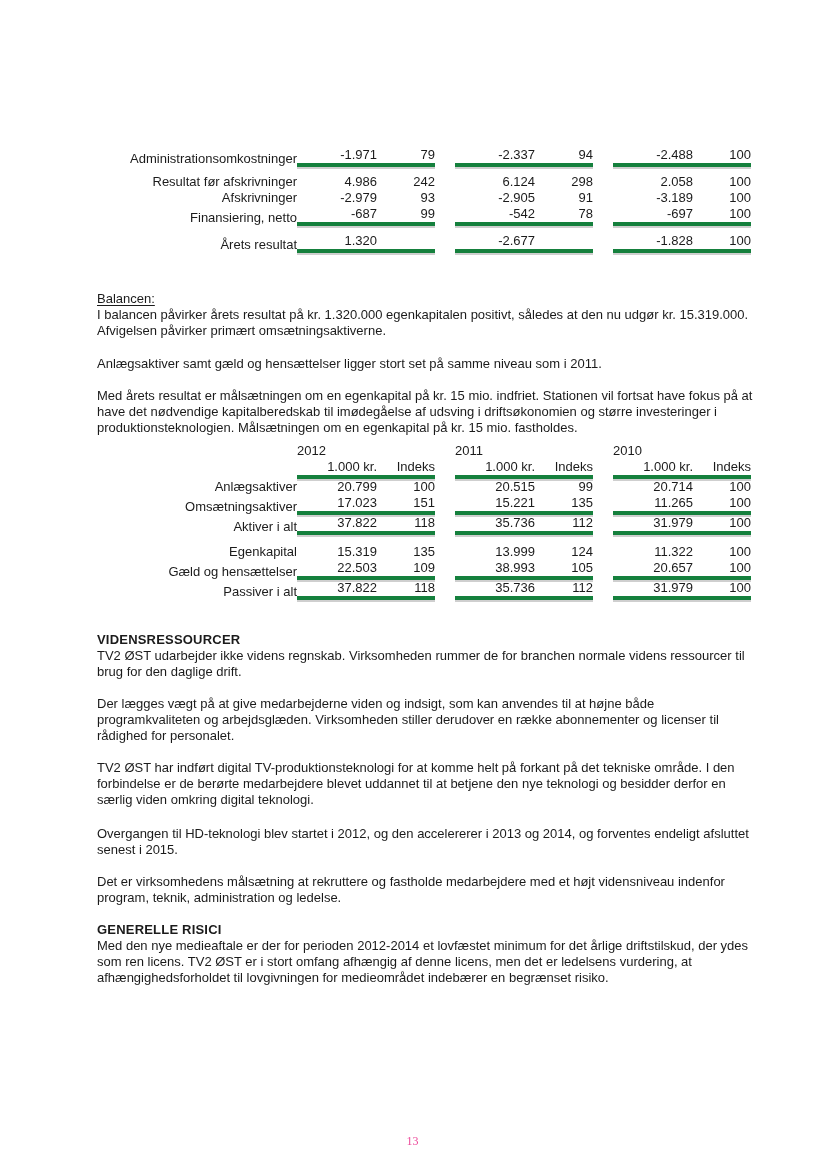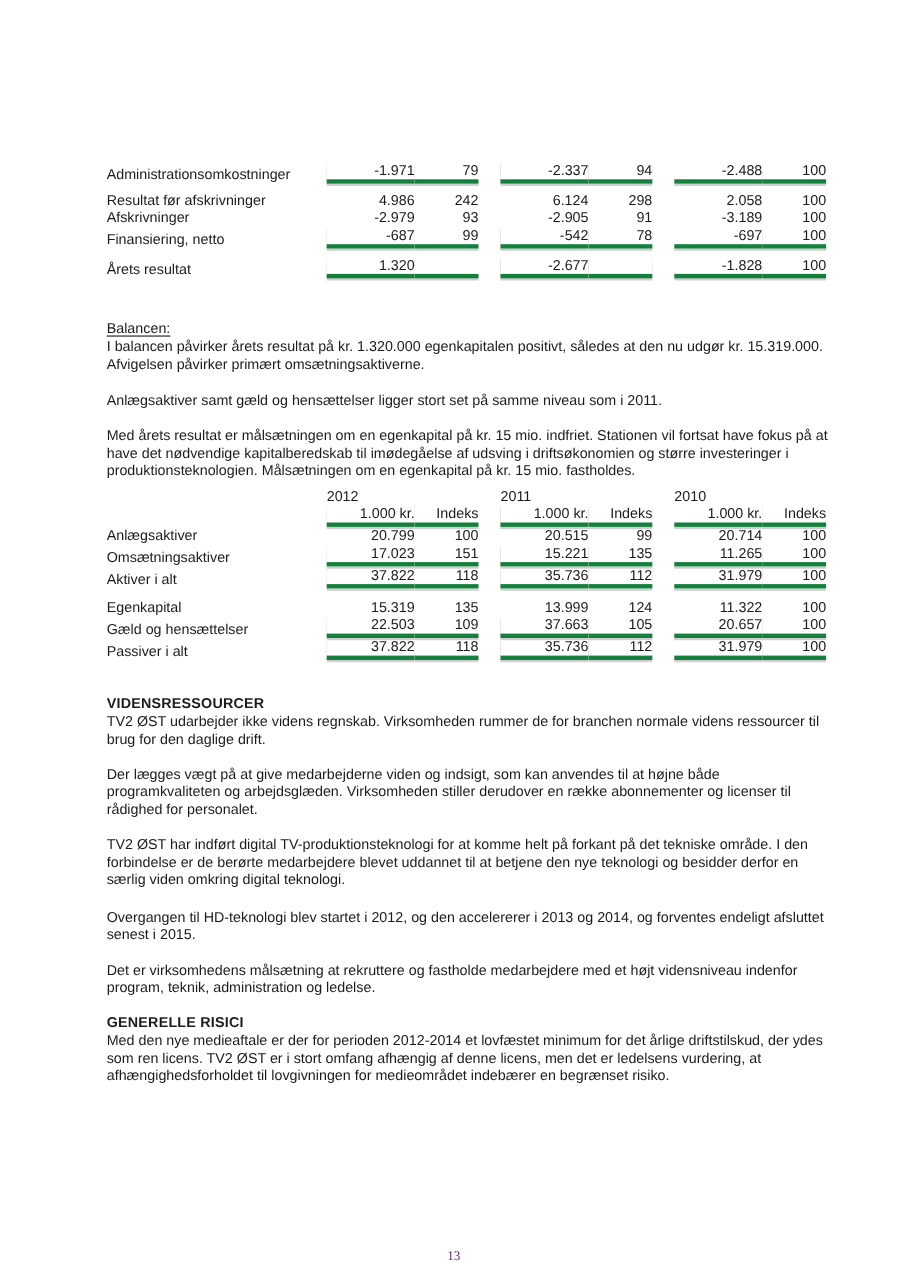--- a/index.html
+++ b/index.html
@@ -27,21 +27,21 @@
     table-layout: fixed;
     width: 654px;
     font-size: 13px;
   }
   table.fin td {
     padding: 0;
     vertical-align: bottom;
     white-space: nowrap;
     height: 16px;
   }
-  td.lbl  { text-align: left; }
+  td.lbl  { text-align: right; }
   td.val  { text-align: right; }
   td.idx  { text-align: right; padding-right: 6px; }
   td.gapc { }
   tr.sp td   { height: 7px; }
   tr.sp2 td  { height: 9px; }
   td.u {
     border-bottom: 4px solid #15803d;
     box-shadow: 0 2px 0 #cfcfcf;
   }
   td.yr { text-align: left; }
@@ -70,21 +70,21 @@
   .mt7  { margin-top: 7px; }
   .mt0  { margin-top: 0; }
   .pagenum {
     position: absolute;
     top: 1133px;
     left: 0;
     width: 100%;
     text-align: center;
     font-family: "Liberation Serif", serif;
     font-size: 12px;
-    color: #701a75;
+    color: #ec4899;
   }
 </style>
 </head>
 <body>
 
 <div class="page">
   <div class="content">
 
     <table class="fin">
       <colgroup>
@@ -245,21 +245,21 @@
         <td class="idx">124</td>
         <td class="gapc"></td>
         <td class="val">11.322</td>
         <td class="idx">100</td>
       </tr>
       <tr>
         <td class="lbl">Gæld og hensættelser</td>
         <td class="val u">22.503</td>
         <td class="idx u">109</td>
         <td class="gapc"></td>
-        <td class="val u">37.663</td>
+        <td class="val u">38.993</td>
         <td class="idx u">105</td>
         <td class="gapc"></td>
         <td class="val u">20.657</td>
         <td class="idx u">100</td>
       </tr>
       <tr>
         <td class="lbl">Passiver i alt</td>
         <td class="val u">37.822</td>
         <td class="idx u">118</td>
         <td class="gapc"></td>

